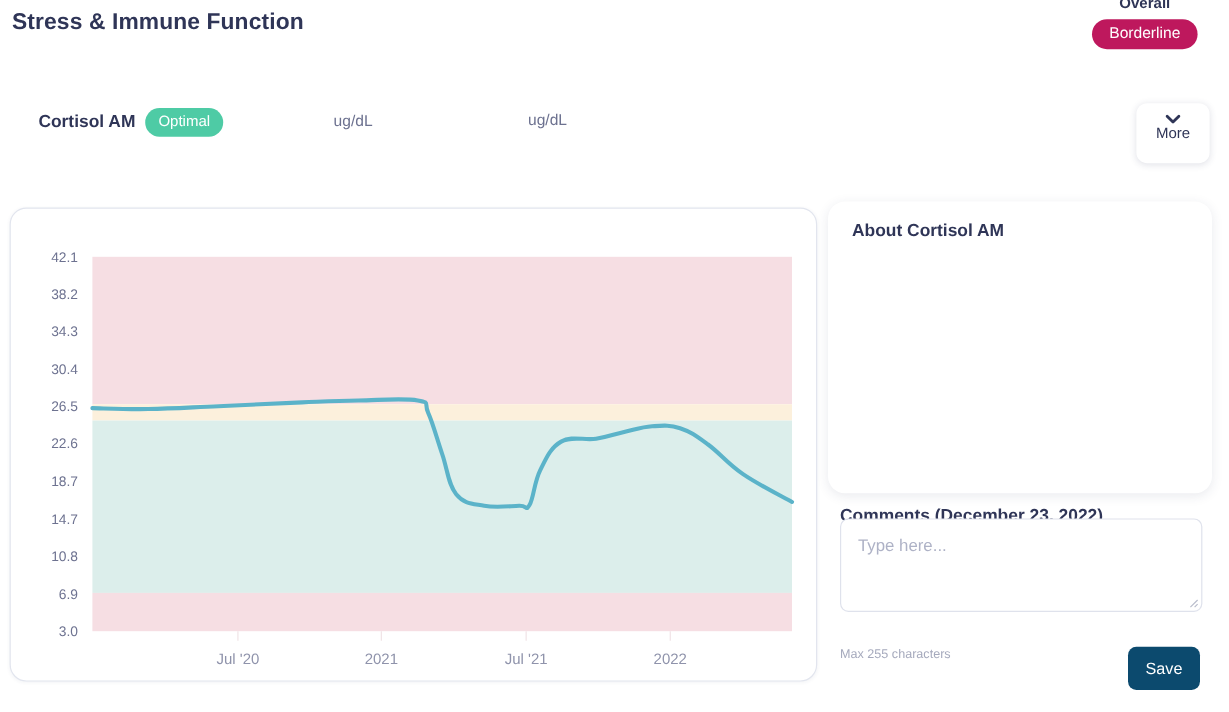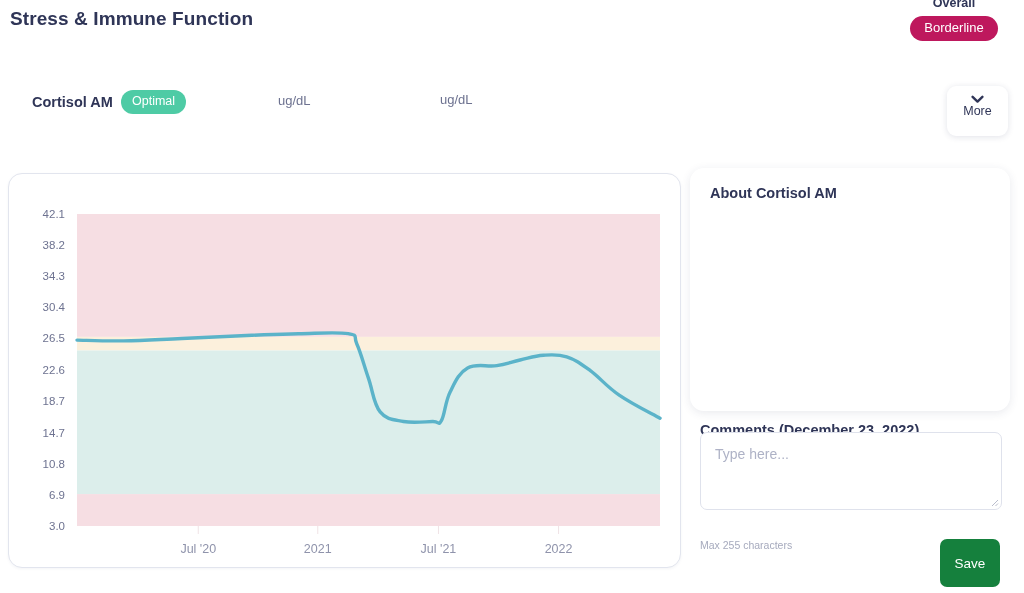--- a/index.html
+++ b/index.html
@@ -111,22 +111,22 @@
     font-family:"Liberation Sans",sans-serif;
   }
   #comment-input::placeholder{color:#aeb2c6;}
   #resize-grip{
     position:absolute;right:2px;bottom:2px;width:10px;height:10px;pointer-events:none;
   }
   #char-hint{
     position:absolute;left:700px;top:539px;font-size:10.5px;color:#a6aabd;
   }
   #save-button{
-    position:absolute;left:940px;top:539px;width:60px;height:48px;
-    background:#15803d;color:#ffffff;border:0;border-radius:7px;
+    position:absolute;left:940px;top:539px;width:60px;height:36px;
+    background:#0c4a6e;color:#ffffff;border:0;border-radius:7px;
     font-size:13.5px;font-family:"Liberation Sans",sans-serif;cursor:pointer;
   }
 </style>
 </head>
 <body>
 
 <div id="page-title">Stress &amp; Immune Function</div>
 
 <div id="overall-block">
   <div id="overall-label">Overall</div>

